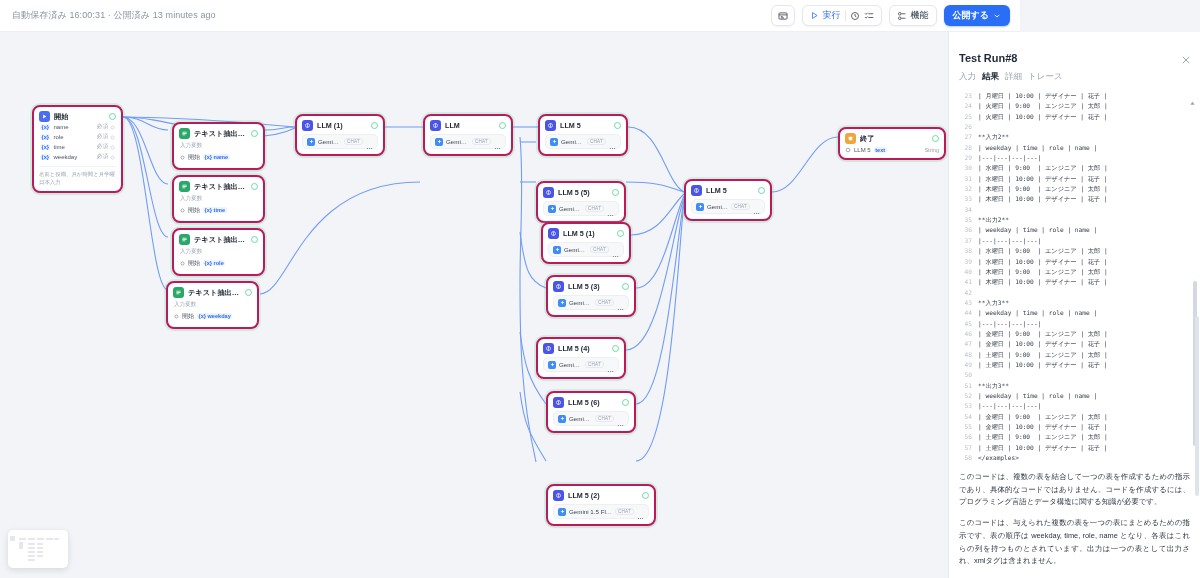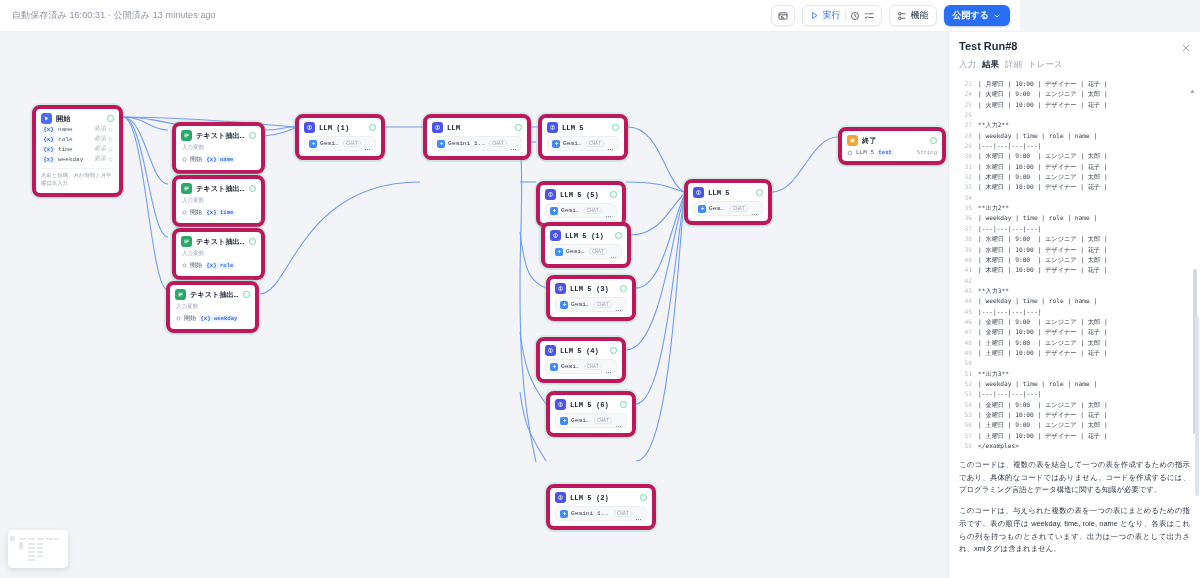--- a/index.html
+++ b/index.html
@@ -66,23 +66,22 @@
   .node {
     position: absolute;
     background: #ffffff;
     border: 1px solid #dfe3ea;
     border-radius: 8px;
     box-shadow: 0 1px 3px rgba(16,24,40,.07), 0 1px 1px rgba(16,24,40,.04);
     padding: 4px 5px 5px 5px;
     z-index: 5;
   }
   .node.sel {
-    border: 4px solid #be185d;
+    border: 2px solid #be185d;
     box-shadow: 0 0 0 2px rgba(110,217,170,.22), 0 1px 3px rgba(16,24,40,.08);
-    font-family: Liberation Mono, monospace;
   }
   .node-head { display: flex; align-items: center; gap: 4px; }
   .node-badge {
     width: 11px; height: 11px; border-radius: 3px;
     display: flex; align-items: center; justify-content: center;
     flex: 0 0 auto;
   }
   .bg-blue   { background: #4a6ef0; }
   .bg-green  { background: #2aa86a; }
   .bg-indigo { background: #4a55e8; }
@@ -134,21 +133,21 @@
     z-index: 20; padding: 4px;
   }
   .mm-dot { position: absolute; background: #e4e7ec; border-radius: .7px; }
 
   
   .panel {
     position: absolute; right: 0; top: 32px; width: 252px; height: 546px;
     background: #fff; border-left: 1px solid #e7eaef;
     z-index: 30; display: flex; flex-direction: column;
   }
-  .panel-head { padding: 8px 10px 0 10px; position: relative; }
+  .panel-head { padding: 8px 10px 0 10px; position: relative; margin-top: 12px; }
   .panel-title { font-size: 11px; font-weight: bold; color: #1f2937; }
   .panel-close {
     position: absolute; right: 8px; top: 8px; width: 12px; height: 12px;
     color: #98a1ae; cursor: pointer;
   }
   .tabs { display: flex; gap: 6px; padding: 7px 10px 0 10px; }
   .tab { font-size: 8.5px; color: #98a1ae; padding-bottom: 5px; cursor: pointer; white-space: nowrap;}
   .tab.active { color: #1f2937; font-weight: bold; }
   .code-wrap {
     position: relative; flex: 0 0 auto; height: 377px; overflow: hidden;
@@ -438,21 +437,21 @@
             </span>
             <span class="chip-name">Gemini 1.5 Flash L...</span>
             <span class="chip-badge">CHAT</span>
             <span class="chip-dots"><svg width="7" height="7" viewBox="0 0 16 16" fill="#6b7280">
                 <circle cx="3.2" cy="8" r="1.3"></circle>
                 <circle cx="8" cy="8" r="1.3"></circle>
                 <circle cx="12.8" cy="8" r="1.3"></circle>
               </svg></span>
           </div>
         </div>
-        <div class="node sel" style="left: 423px; top: 82px; width: 108px;">
+        <div class="node sel" style="left: 423px; top: 82px; width: 90px;">
           <div class="node-head">
             <span class="node-badge bg-indigo">
               <svg width="7" height="7" viewBox="0 0 16 16" fill="none" stroke="#fff" stroke-width="1.5">
                 <circle cx="8" cy="8" r="4.6"></circle>
                 <path d="M8 3.4v9.2"></path>
               </svg>
             </span>
             <span class="node-title">LLM</span>
             <span class="node-check"></span>
           </div>

